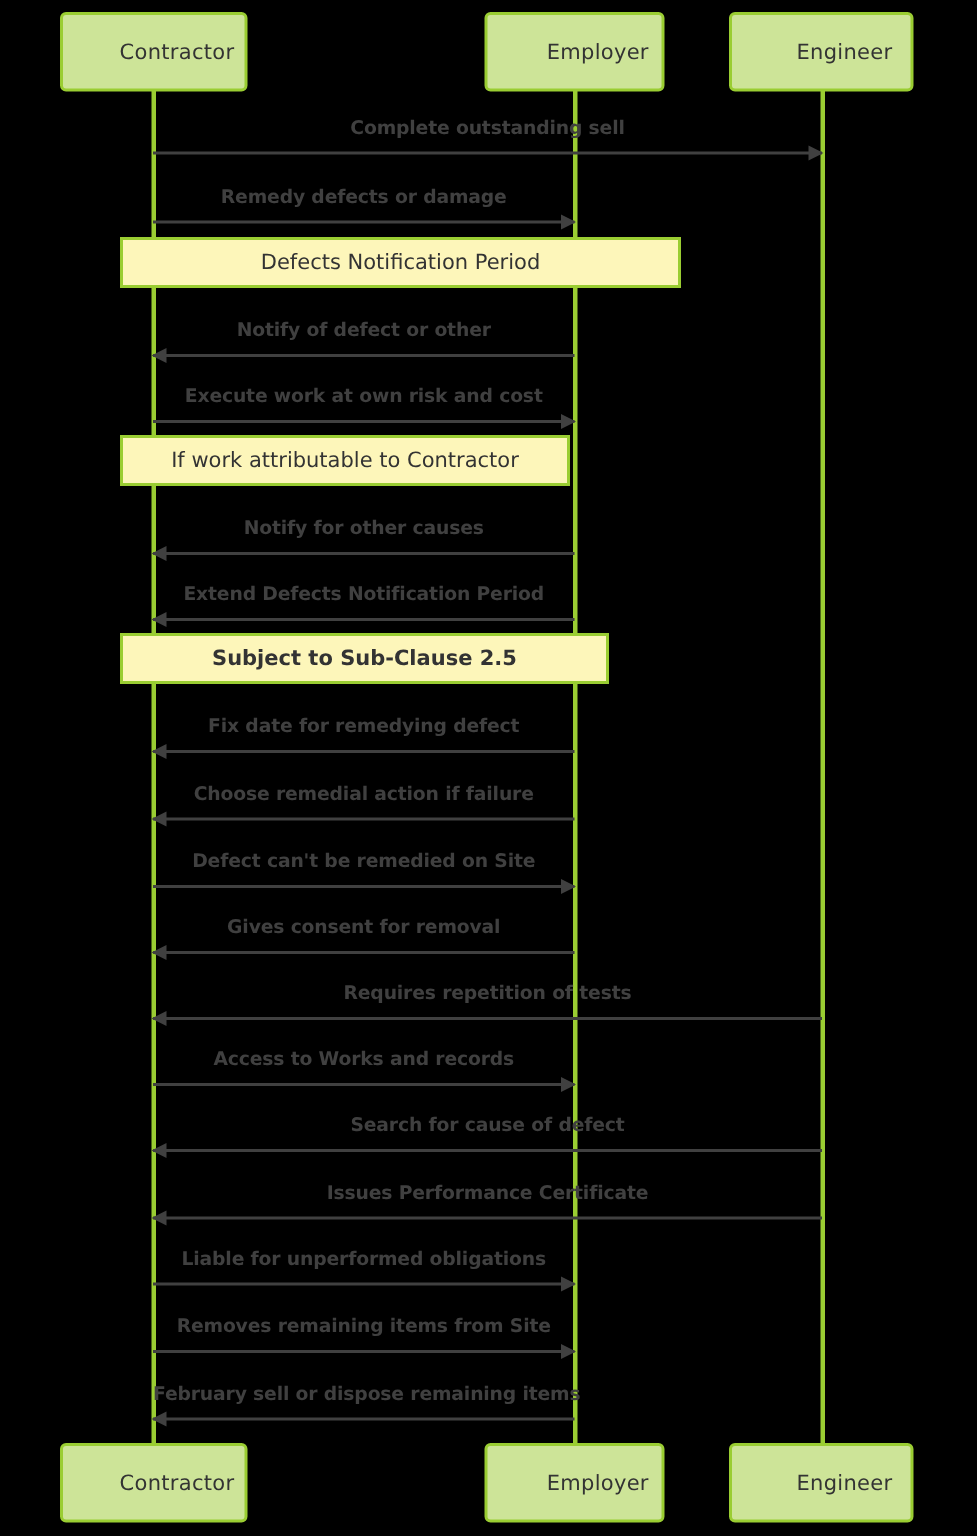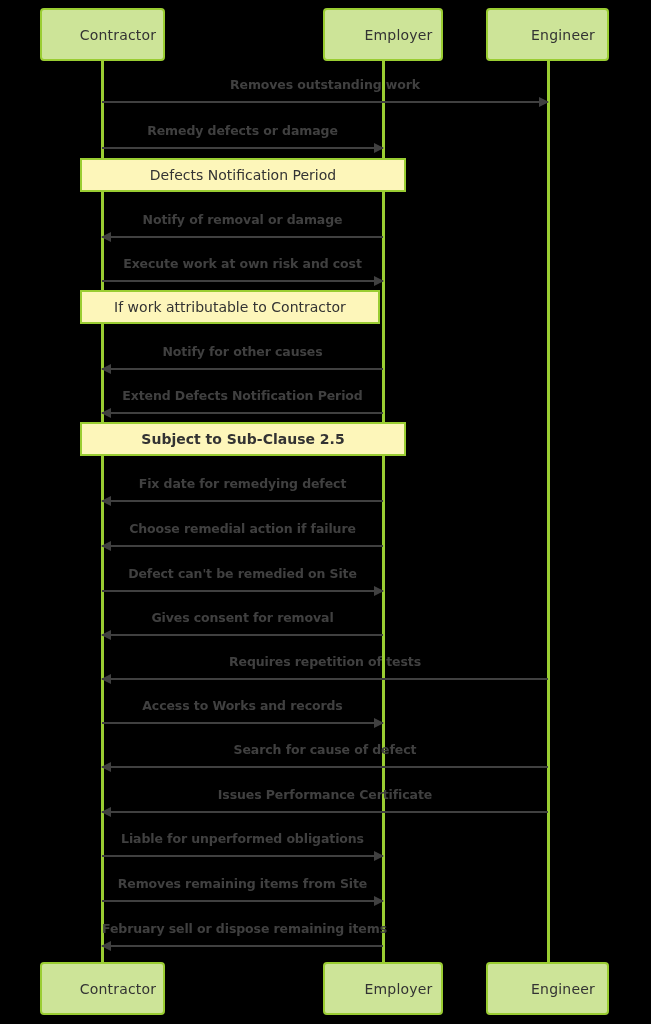--- a/index.html
+++ b/index.html
@@ -104,33 +104,33 @@
     <span>Contractor</span>
   </div>
   <div class="actor-box" style="left:323px; top:8px; width:120px; height:53px;">
     <span>Employer</span>
   </div>
   <div class="actor-box" style="left:486px; top:8px; width:123px; height:53px;">
     <span>Engineer</span>
   </div>
 
   <div class="msg" style="left:102px; top:101px; width:446px;">
-    <div class="msg-label">Removes outstanding work</div>
+    <div class="msg-label">Complete outstanding sell</div>
     <div class="msg-line"></div>
     <div class="arrow-head right"></div>
   </div>
 
   <div class="msg" style="left:102px; top:147px; width:281px;">
     <div class="msg-label">Remedy defects or damage</div>
     <div class="msg-line"></div>
     <div class="arrow-head right"></div>
   </div>
 
   <div class="msg" style="left:102px; top:236px; width:281px;">
-    <div class="msg-label">Notify of removal or damage</div>
+    <div class="msg-label">Notify of defect or other</div>
     <div class="msg-line"></div>
     <div class="arrow-head left"></div>
   </div>
 
   <div class="msg" style="left:102px; top:280px; width:281px;">
     <div class="msg-label">Execute work at own risk and cost</div>
     <div class="msg-line"></div>
     <div class="arrow-head right"></div>
   </div>
 
@@ -205,21 +205,21 @@
     <div class="msg-line"></div>
     <div class="arrow-head right"></div>
   </div>
 
   <div class="msg" style="left:102px; top:945px; width:281px;">
     <div class="msg-label">February sell or dispose remaining items</div>
     <div class="msg-line"></div>
     <div class="arrow-head left"></div>
   </div>
 
-  <div class="note-box" style="left:80px; top:158px; width:326px; height:34px;">
+  <div class="note-box" style="left:80px; top:158px; width:374px; height:34px;">
     <span>Defects Notification Period</span>
   </div>
   <div class="note-box" style="left:80px; top:290px; width:300px; height:34px;">
     <span>If work attributable to Contractor</span>
   </div>
   <div class="note-box" style="left:80px; top:422px; width:326px; height:34px;font-weight:bold;">
     <span>Subject to Sub-Clause 2.5</span>
   </div>
 
   <div class="actor-box" style="left:40px; top:962px; width:125px; height:53px;">

